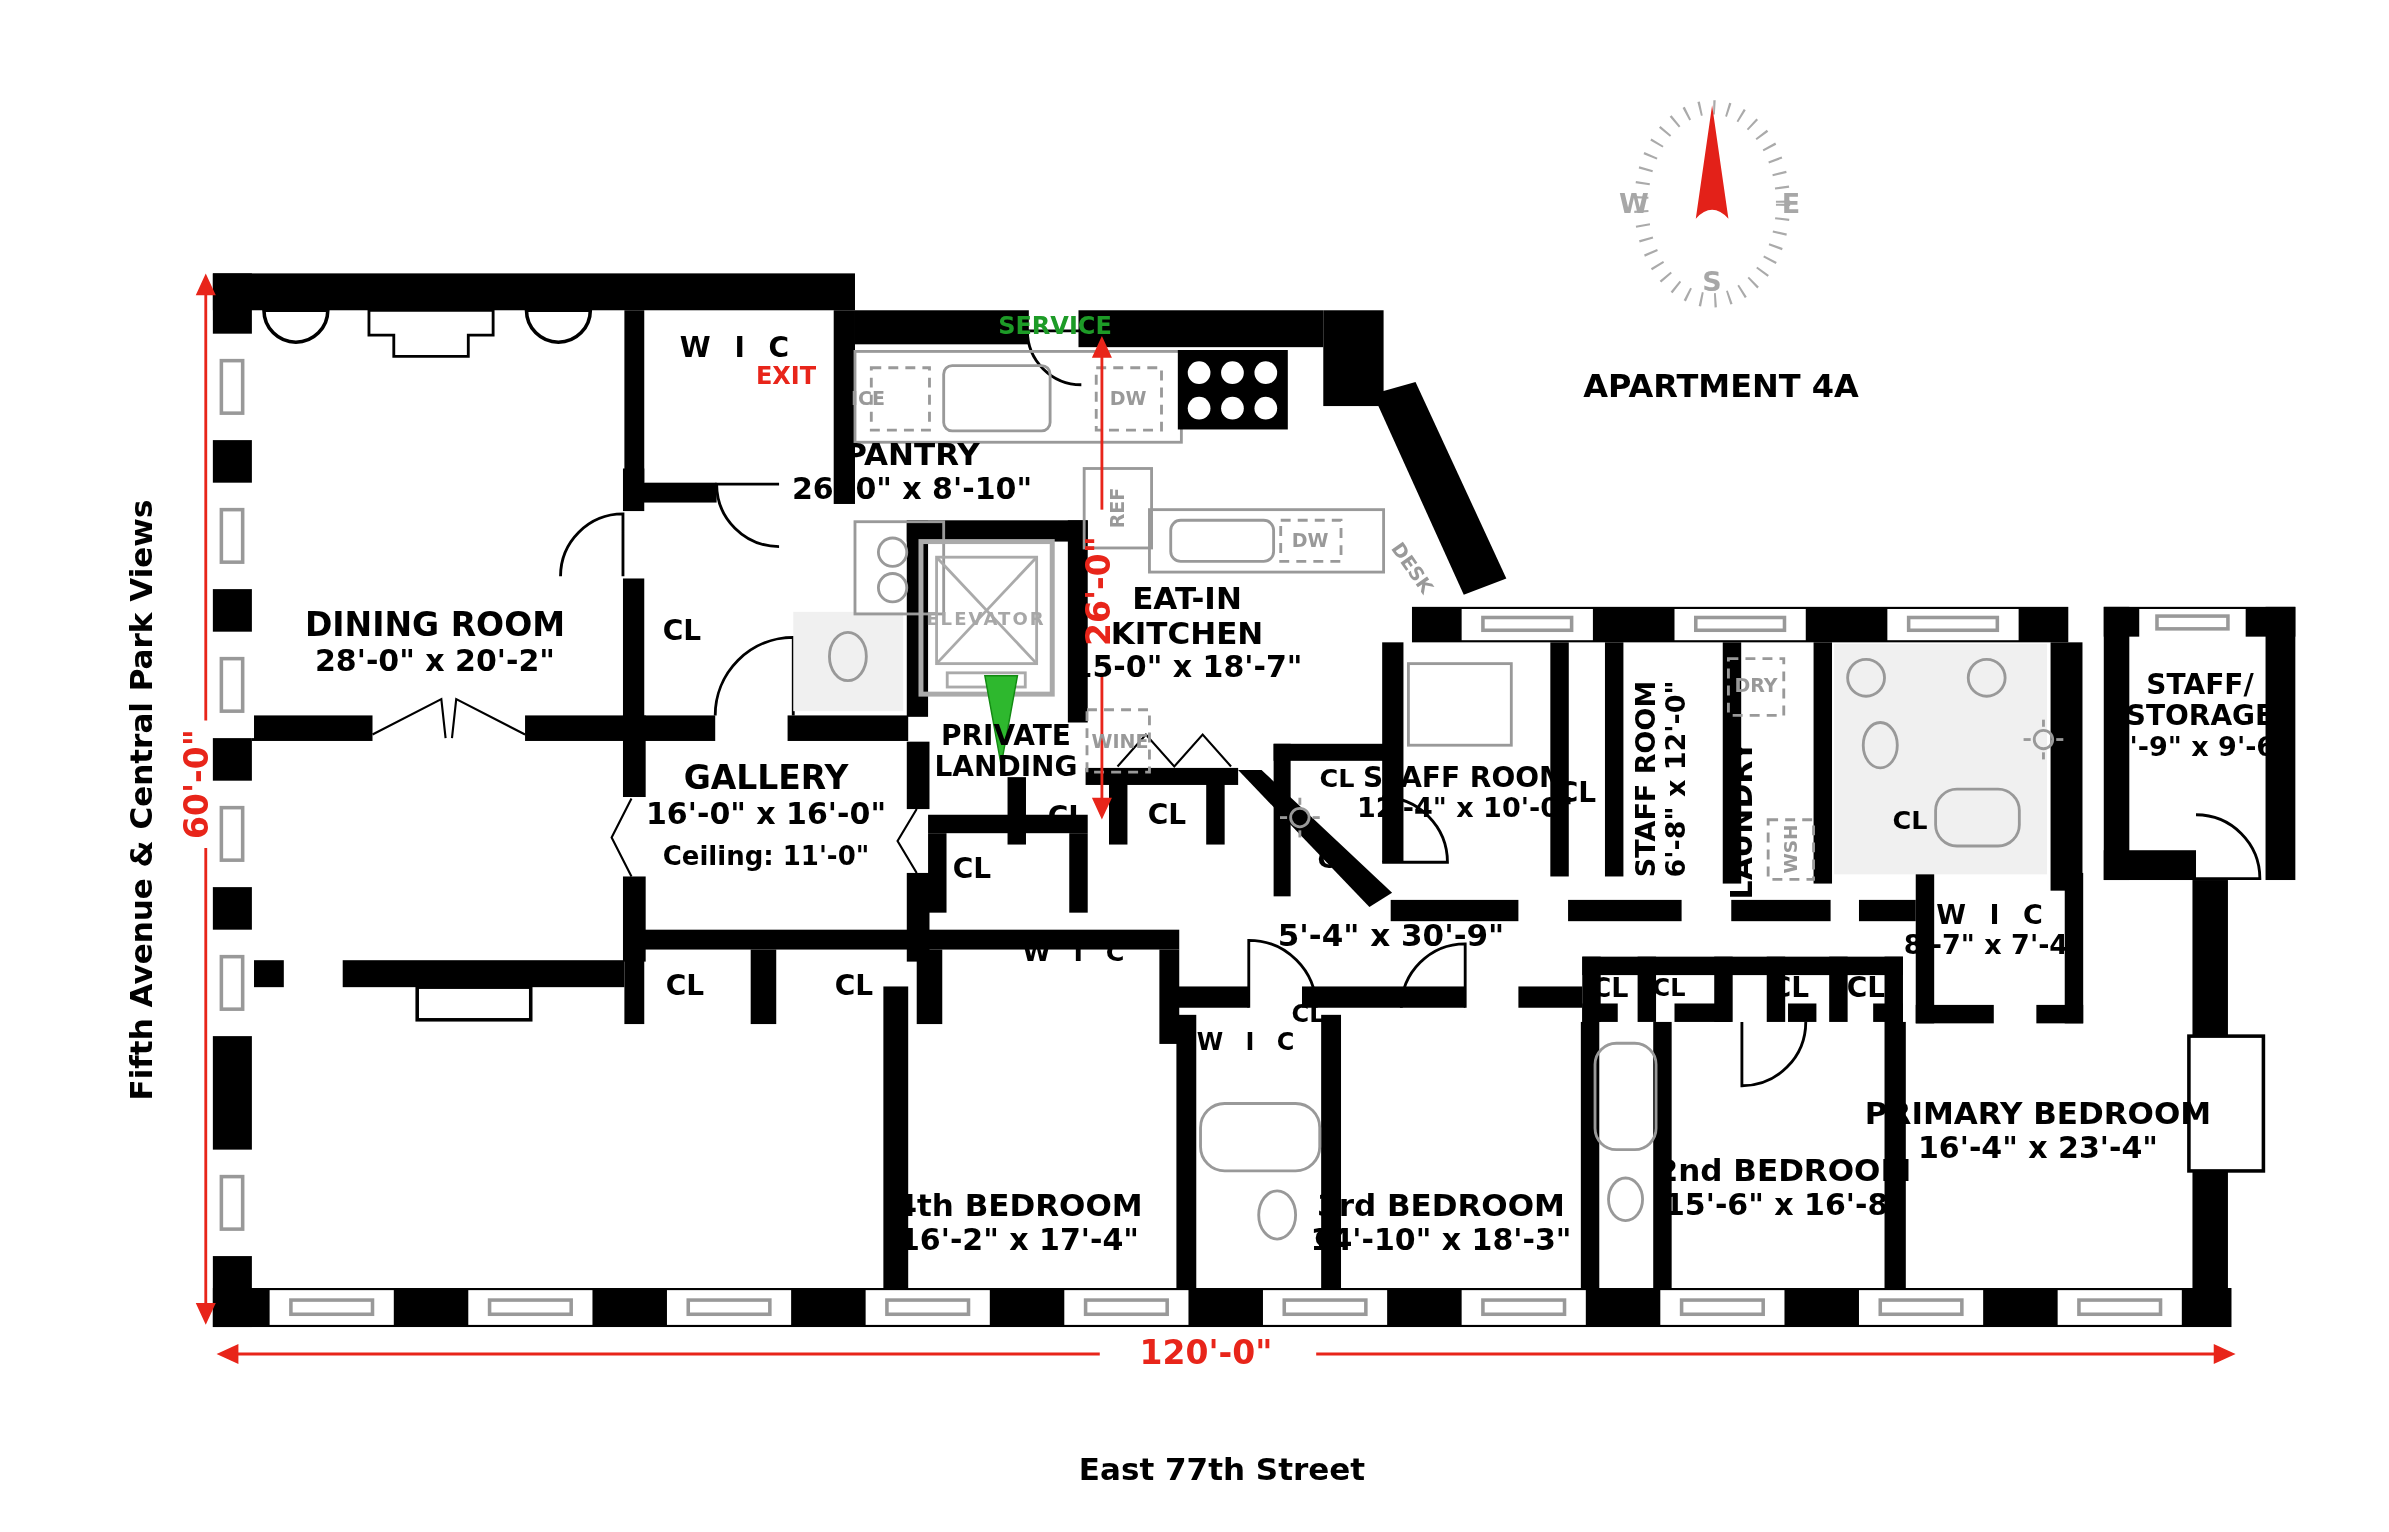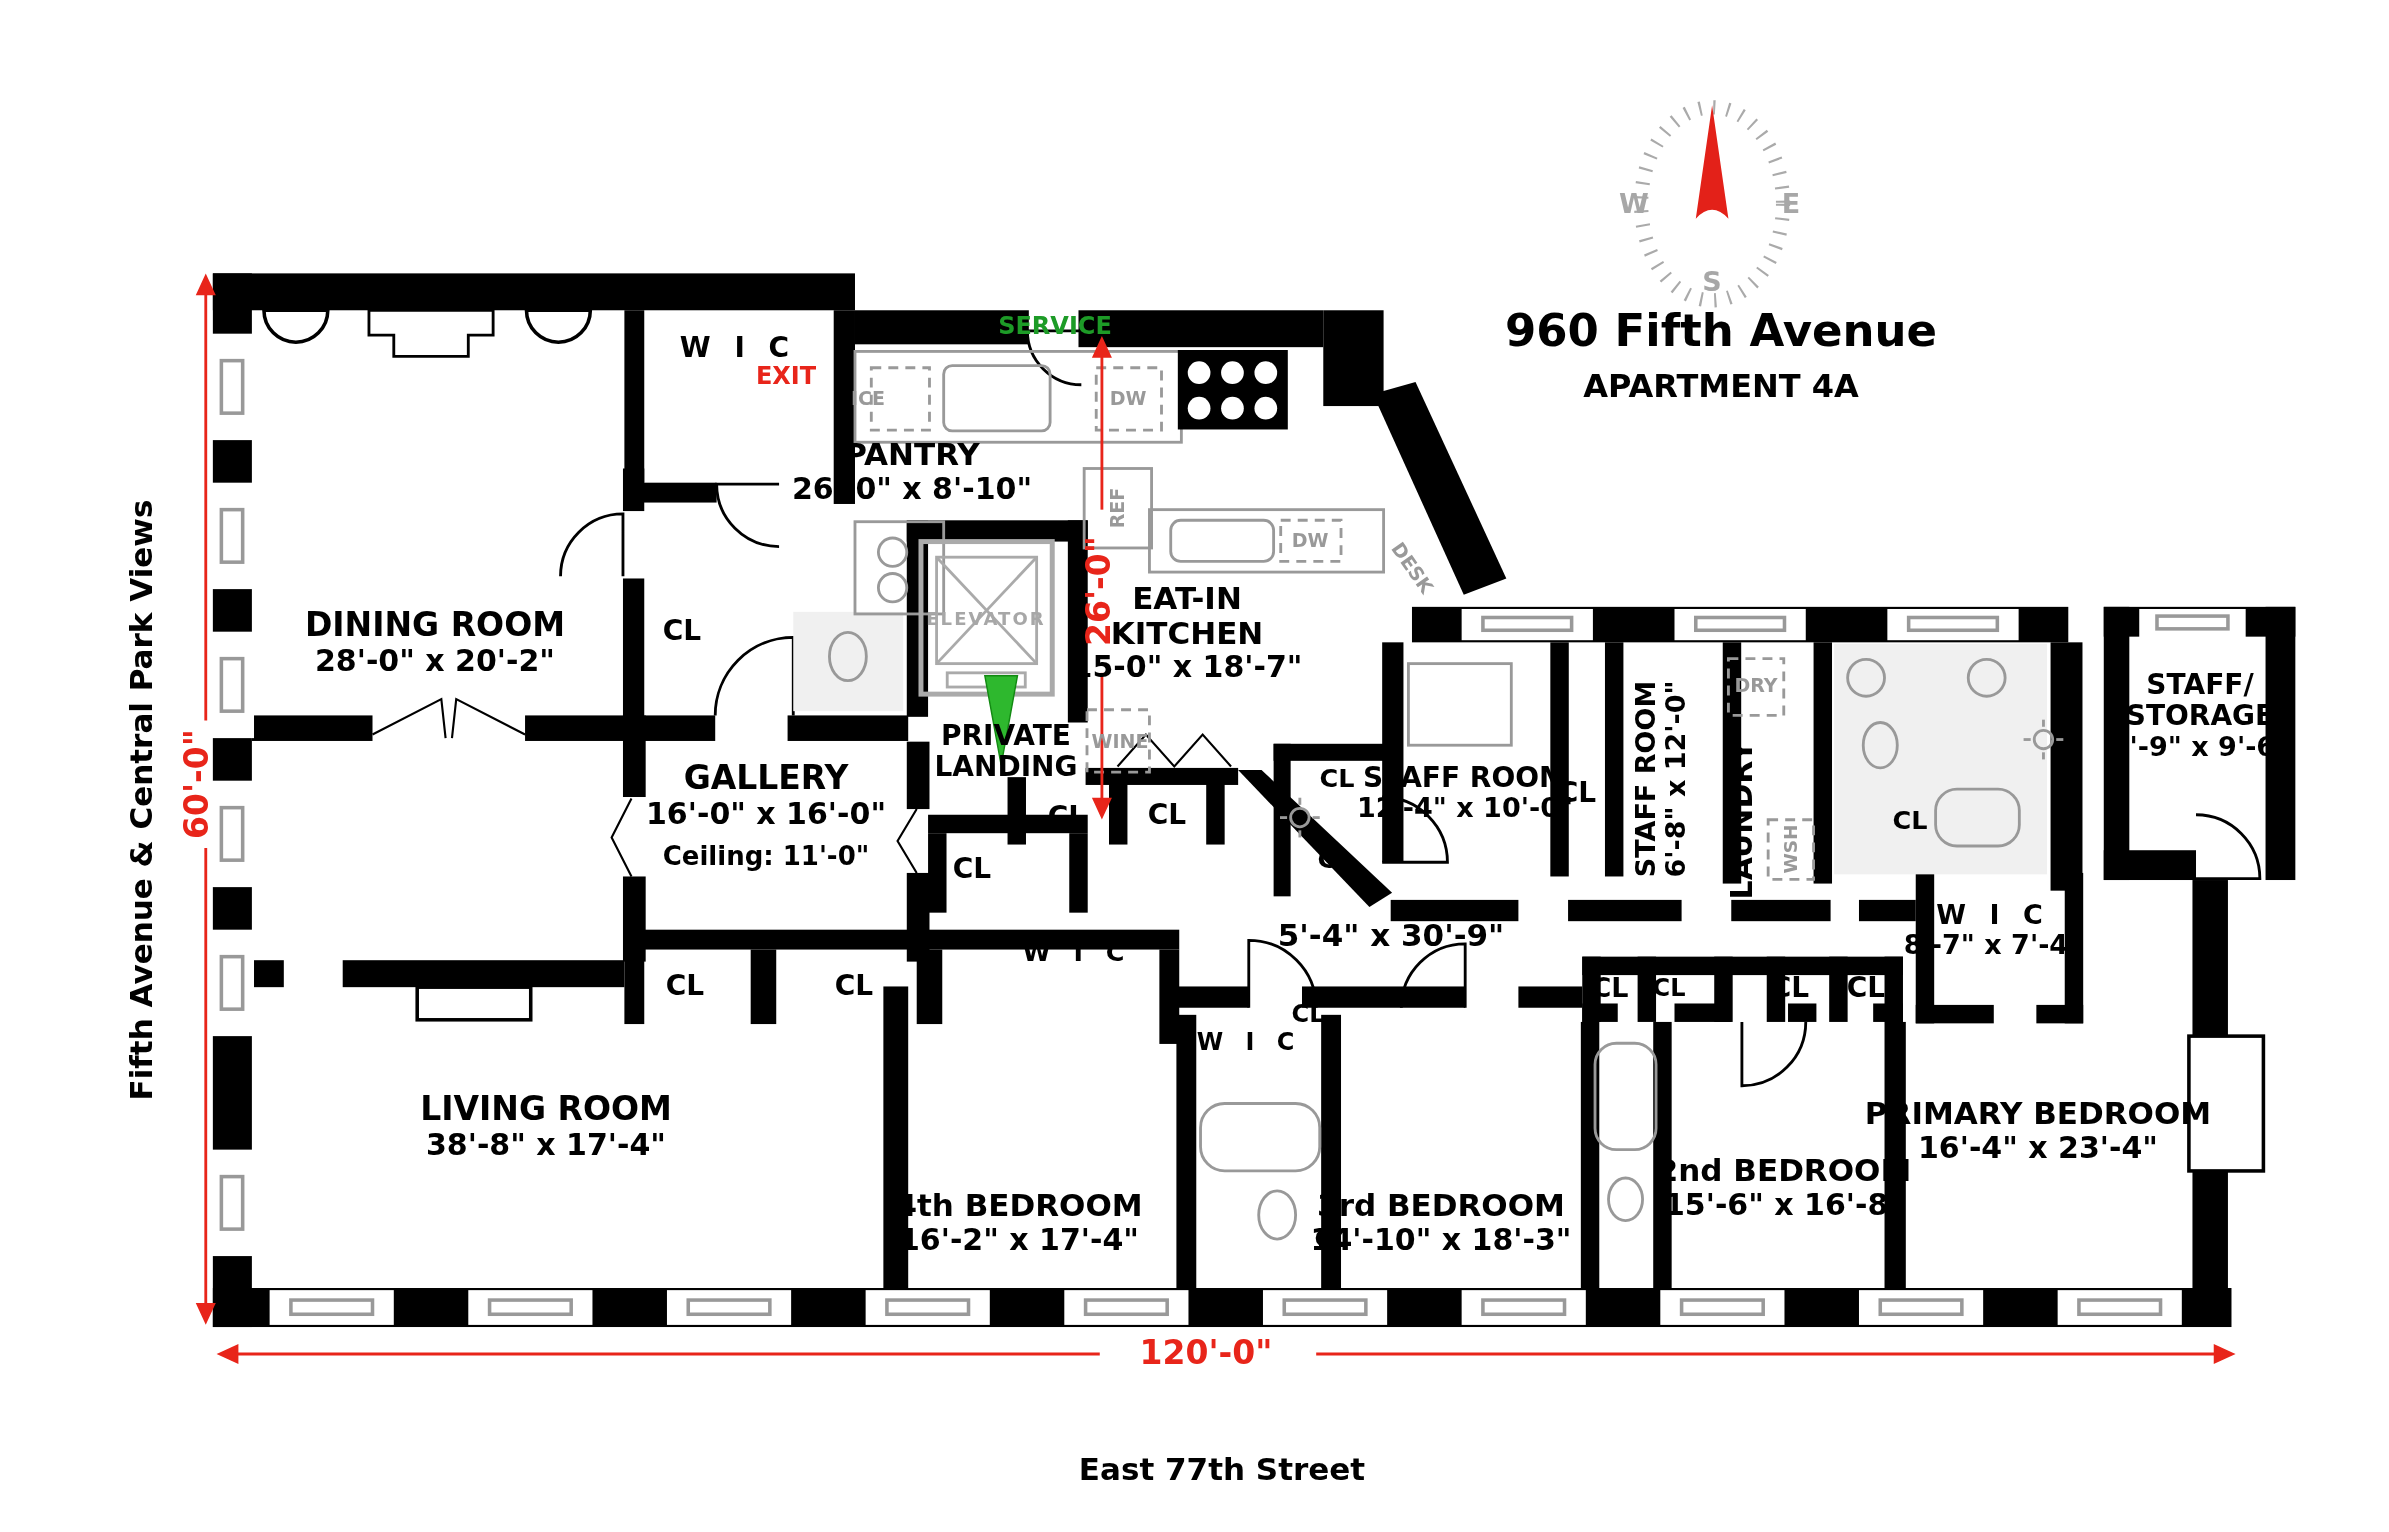--- a/index.html
+++ b/index.html
@@ -272,34 +272,29 @@
   <g>
     <polygon points="1388,952 1434,952 1411,1078" fill="#2eb82e" stroke="#128a12" stroke-width="2"></polygon>
   </g>
 
   <g>
     <ellipse cx="2413" cy="287" rx="100" ry="136" fill="none" stroke="#aaa" stroke-width="20" stroke-dasharray="3 17"></ellipse>
     <path d="M2413,148 L2390,308 Q2413,283 2436,308 Z" fill="#e32119"></path>
   </g>
 </svg>
 
-  <div class="L f64" style="left:1721px;top:331px">960 Fifth Avenue</div>
   <div class="L f50" style="left:1721px;top:387px">APARTMENT 4A</div>
 
   <div class="L f38 lgray" style="left:1634px;top:204px">W</div>
   <div class="L f38 lgray" style="left:1791px;top:204px">E</div>
   <div class="L f38 lgray" style="left:1712px;top:282px">S</div>
 
   <div class="L f46" style="left:435px;top:642px">
     <div>DINING ROOM</div>
       <div class="d">28'-0" x 20'-2"</div>
-    </div>
-  <div class="L f46" style="left:546px;top:1126px">
-    <div>LIVING ROOM</div>
-      <div class="d">38'-8" x 17'-4"</div>
     </div>
   <div class="L f46" style="left:766px;top:816px">
     <div>GALLERY</div>
       <div class="d">16'-0" x 16'-0"</div>
     <div class="ceil">Ceiling: 11'-0"</div>
     </div>
   <div class="L f44" style="left:912px;top:471px">
     <div>PANTRY</div>
       <div class="d">26'-0" x 8'-10"</div>
     </div>

